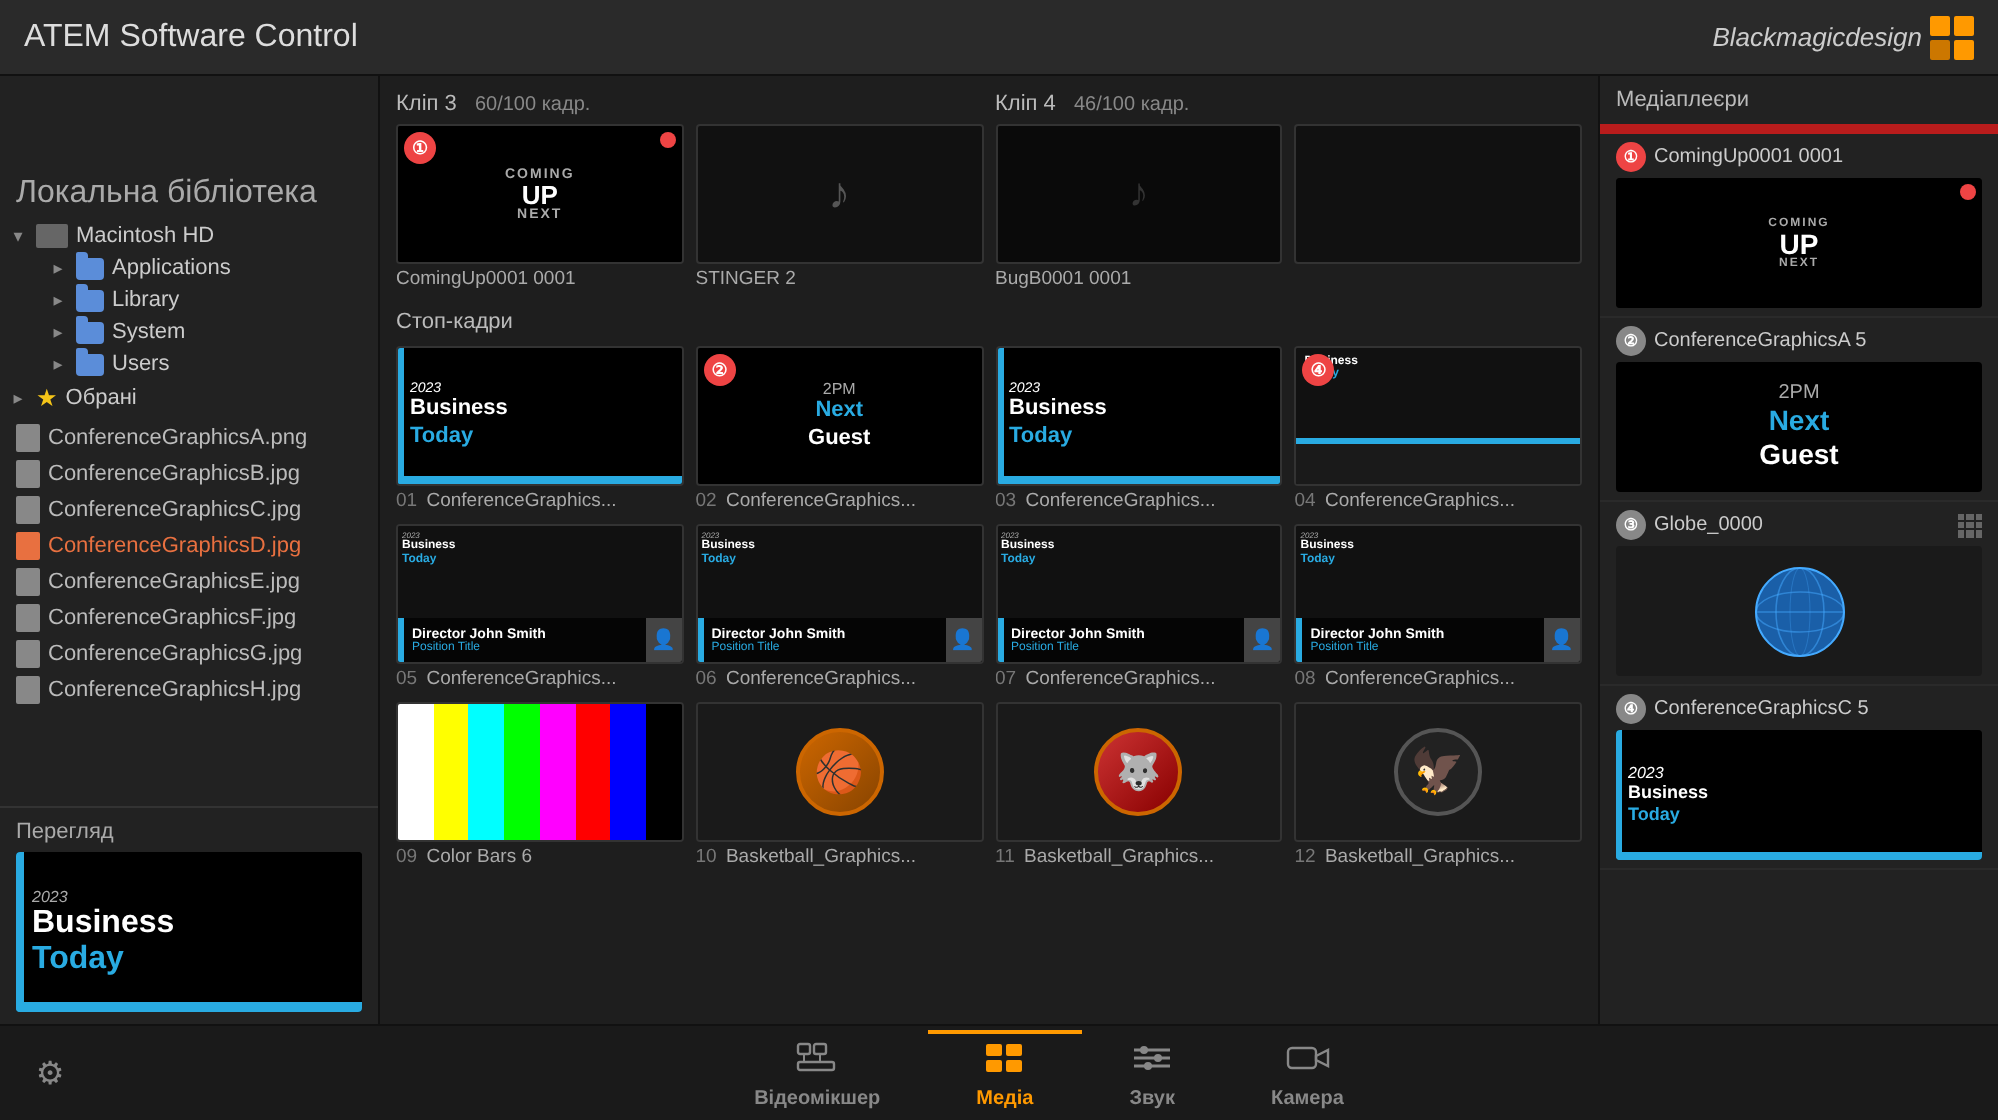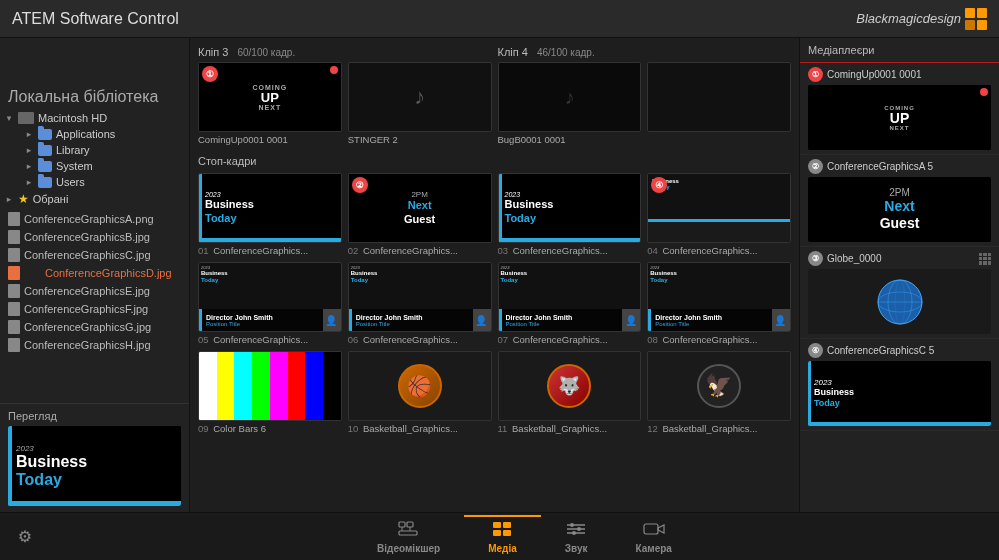--- a/index.html
+++ b/index.html
@@ -412,21 +412,21 @@
     #right-panel {
       width: 200px;
       background: #222;
       border-left: 1px solid #111;
       overflow-y: auto;
     }
     .mp-header {
       color: #bbb;
       font-size: 11px;
       padding: 6px 8px;
-      border-bottom: 1px solid #b91c1c;
+      border-bottom: 5px solid #b91c1c;
     }
     .mp-item {
       border-bottom: 1px solid #2a2a2a;
       padding: 4px 8px;
       cursor: pointer;
     }
     .mp-item-header {
       display: flex;
       align-items: center;
       gap: 4px;
@@ -648,21 +648,21 @@
       <div class="tree-item" style="padding-left:8px;">
         <div class="file-icon"></div>
         <span style="color:#bbb;overflow:hidden;text-overflow:ellipsis;">ConferenceGraphicsB.jpg</span>
       </div>
       <div class="tree-item" style="padding-left:8px;">
         <div class="file-icon"></div>
         <span style="color:#bbb;overflow:hidden;text-overflow:ellipsis;">ConferenceGraphicsC.jpg</span>
       </div>
       <div class="tree-item" style="padding-left:8px;">
         <div class="file-icon orange"></div>
-        <span style="color:#e87040;overflow:hidden;text-overflow:ellipsis;margin-left:21px;">ConferenceGraphicsD.jpg</span>
+        <span style="color:#e87040;overflow:hidden;text-overflow:ellipsis;">ConferenceGraphicsD.jpg</span>
       </div>
       <div class="tree-item" style="padding-left:8px;">
         <div class="file-icon"></div>
         <span style="color:#bbb;overflow:hidden;text-overflow:ellipsis;">ConferenceGraphicsE.jpg</span>
       </div>
       <div class="tree-item" style="padding-left:8px;">
         <div class="file-icon"></div>
         <span style="color:#bbb;overflow:hidden;text-overflow:ellipsis;">ConferenceGraphicsF.jpg</span>
       </div>
       <div class="tree-item" style="padding-left:8px;">

